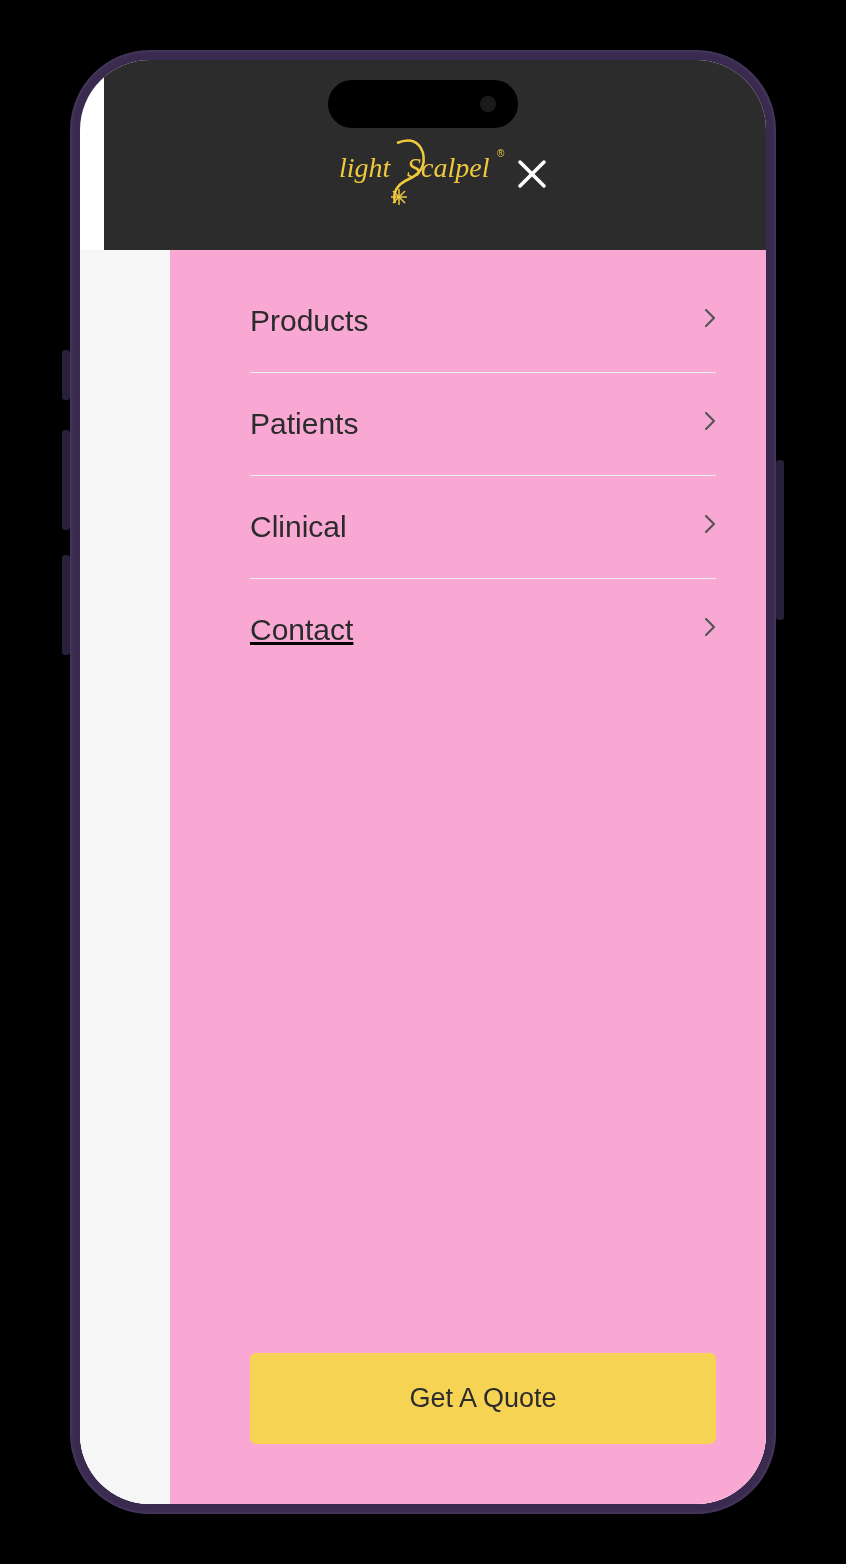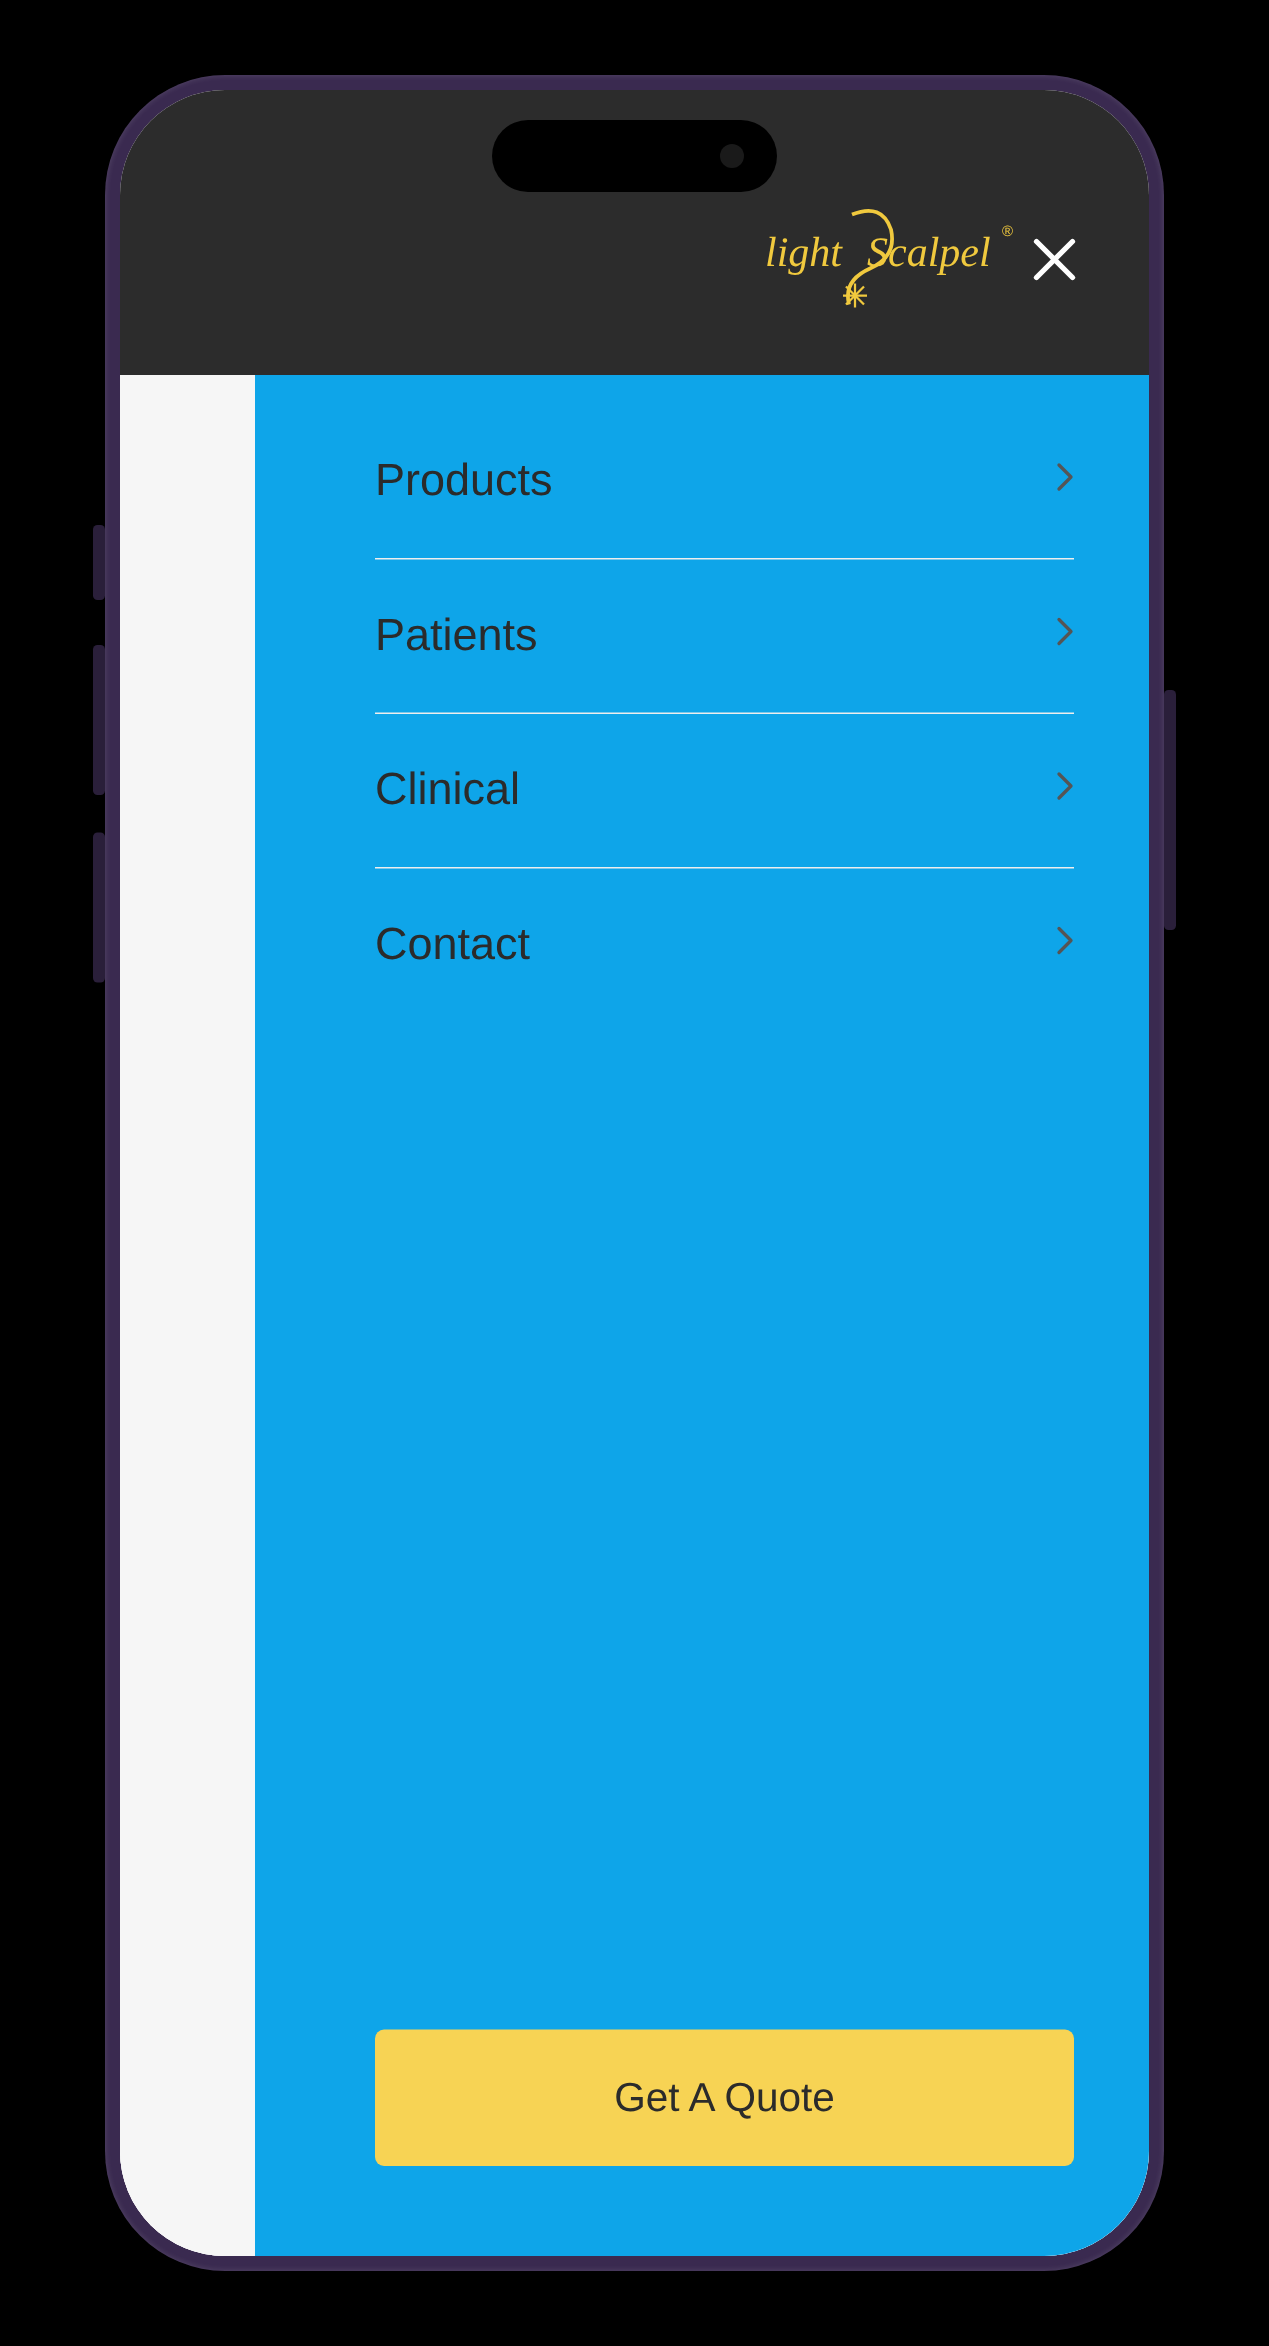--- a/index.html
+++ b/index.html
@@ -53,23 +53,24 @@
       height: 16px;
       background: #1a1a1a;
       border-radius: 50%;
     }
     .header {
       background: #2c2c2c;
       height: 190px;
       width: 100%;
       display: flex;
       align-items: center;
-      justify-content: flex-end;
+      justify-content: center;
       padding: 40px 40px 0 40px;
       flex-shrink: 0;
+      margin-left: 24px;
     }
     .logo {
       color: #f0c93e;
       display: flex;
       align-items: center;
     }
     .close-btn {
       color: #fff;
       font-size: 40px;
       cursor: pointer;
@@ -81,37 +82,37 @@
       display: flex;
       background: #fff;
     }
     .left-gutter {
       width: 90px;
       background: #f6f6f6;
       flex-shrink: 0;
     }
     .main {
       flex: 1;
-      background: #0ea5e9;
+      background: #f9a8d4;
       padding: 20px 50px 40px 80px;
       display: flex;
       flex-direction: column;
     }
     .menu {
       flex: 1;
     }
     .menu-item {
       display: flex;
       align-items: center;
       justify-content: space-between;
       padding: 34px 0;
       border-bottom: 1px solid #eee;
       cursor: pointer;
     }
-    .menu-item:last-child { border-bottom: none; }
+    .menu-item:last-child { border-bottom: none; text-decoration: underline; }
     .menu-label {
       font-size: 30px;
       color: #2b2b2b;
       font-weight: 400;
     }
     .chevron {
       color: #555;
       font-size: 22px;
     }
     .cta {

